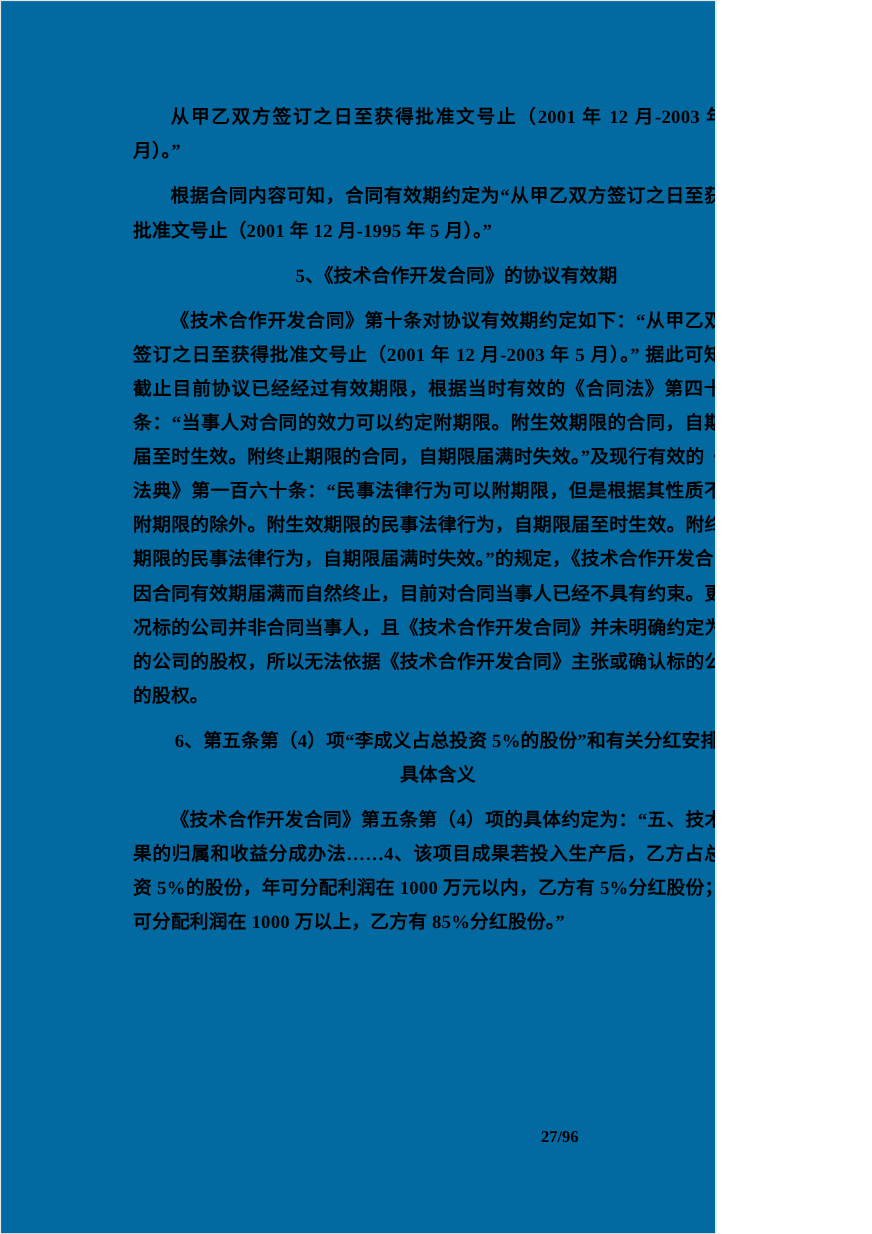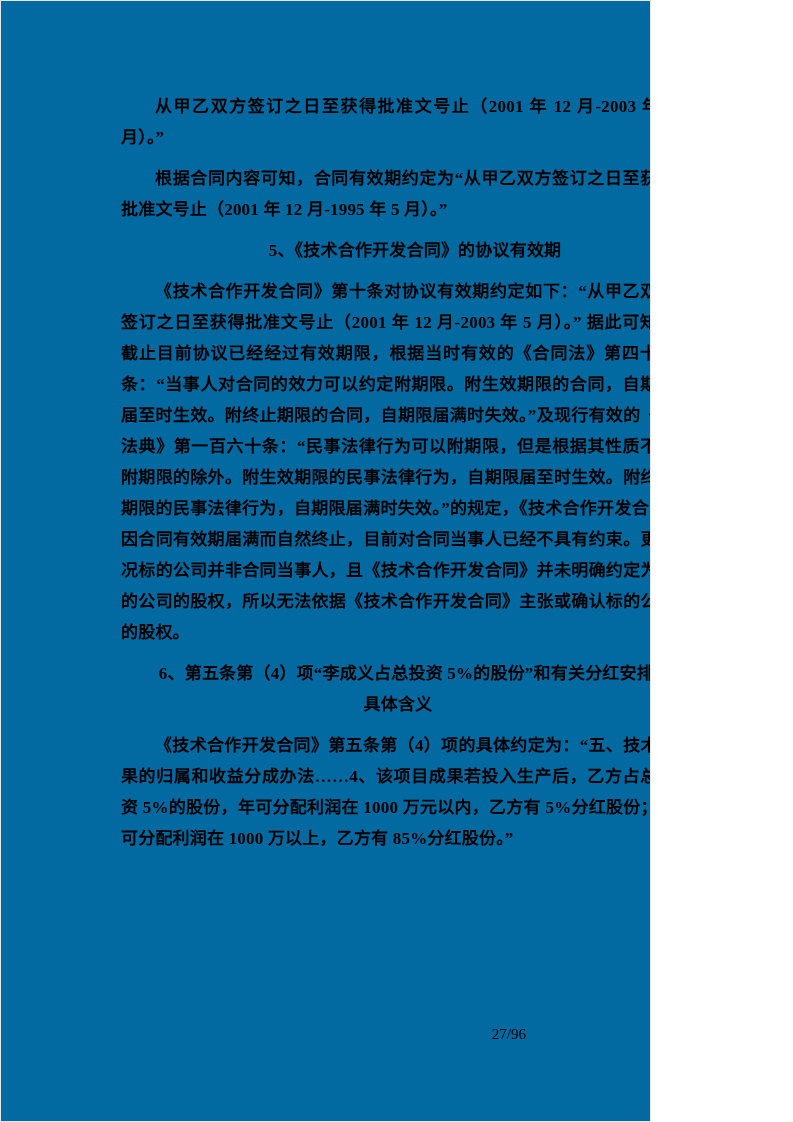--- a/index.html
+++ b/index.html
@@ -36,21 +36,21 @@
   }
   .heading {
     text-align: center;
   }
   .footer {
     position: absolute;
     top: 1024px;
     right: 124px;
     font-size: 15px;
     line-height: 18px;
-    font-weight: 400;
+    font-weight: 700;
     font-family: "Liberation Serif", "DejaVu Serif", serif;
     color: #000000;
   }
 </style>
 </head>
 <body>
 
 <div class="page">
   <div class="content">
     <p class="block">从甲乙双方签订之日至获得批准文号止（2001 年 12 月-2003 年 5 月）。”</p>

